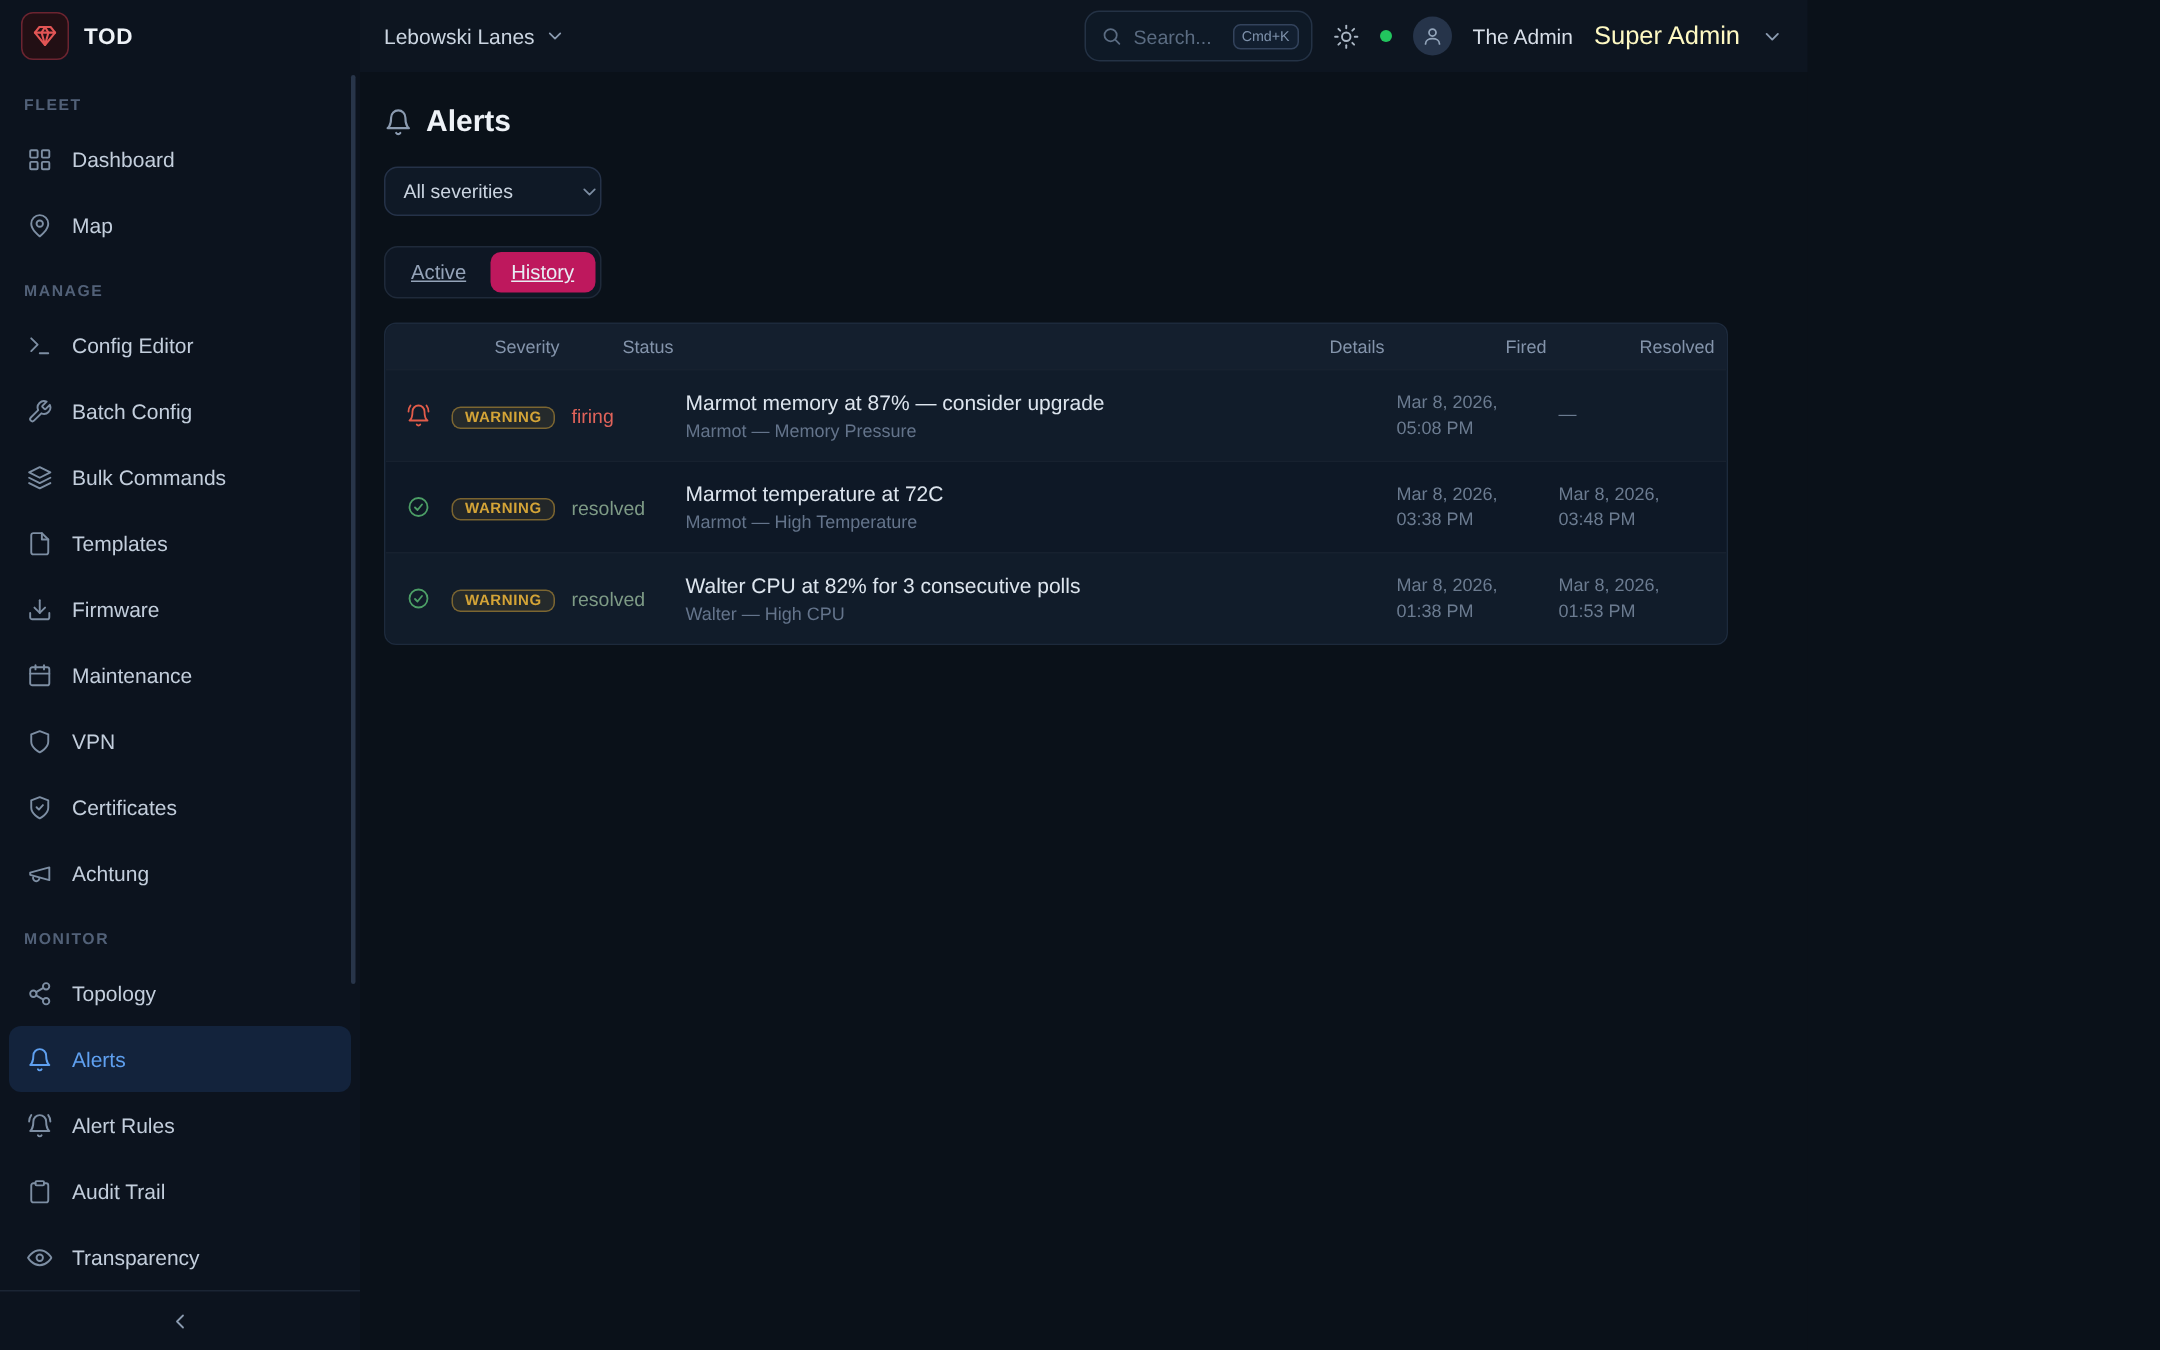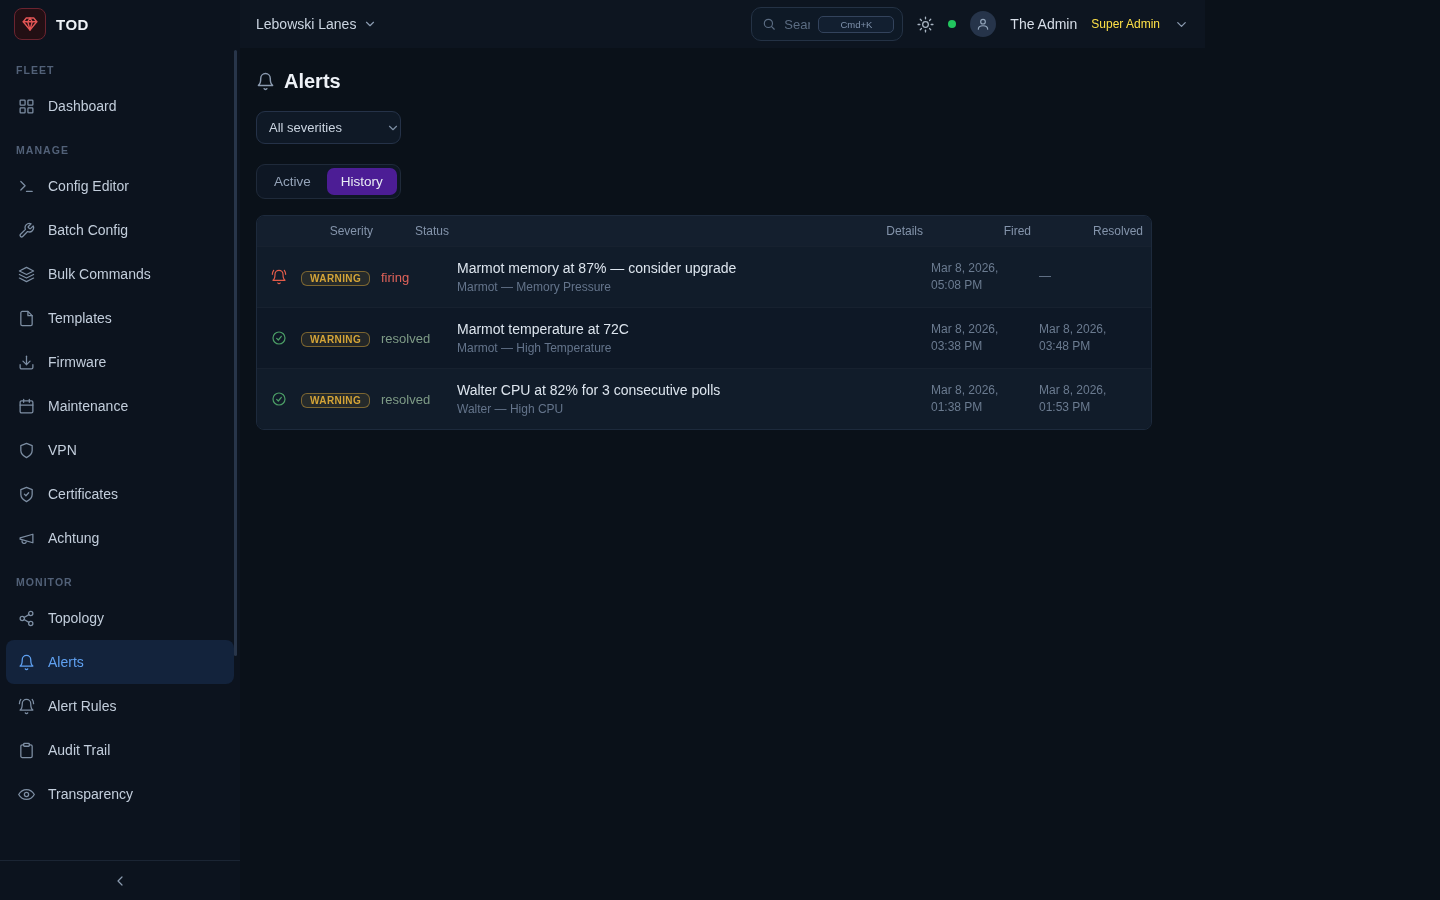--- a/index.html
+++ b/index.html
@@ -77,31 +77,31 @@
     background: #0e1926; border: 1px solid #243245; border-radius: 10px;
   }
   .search-box .sicon { color: #5b6c82; display: flex; }
   .search-input {
     flex: 1; min-width: 0; background: transparent; border: none; outline: none;
     color: #cbd5e1; font-size: 13px; font-family: "Liberation Sans", sans-serif;
   }
   .search-input::placeholder { color: #5b6c82; }
   .kbd {
     font-size: 9.5px; color: #7e91ab; background: #121f30;
-    border: 1px solid #33435c; border-radius: 5px; padding: 2px 21px;
+    border: 1px solid #33435c; border-radius: 5px; padding: 2px 5px;
     white-space: nowrap;
   }
   .icon-btn { display: flex; align-items: center; color: #aab6c4; cursor: pointer; }
   .status-dot { width: 8px; height: 8px; border-radius: 50%; background: #22c55e; }
   .avatar {
     width: 26px; height: 26px; border-radius: 50%; background: #26344a;
     display: flex; align-items: center; justify-content: center; color: #93a5bb;
   }
   .user-name { font-size: 14px; color: #d7dee8; }
-  .user-role { font-size: 12px; color: #fde047; }
+  .user-role { font-size: 17px; color: #fef9c3; }
   .user-chev { color: #8b9bb0; display: flex; cursor: pointer; }
 
   
   .main { flex: 1; padding: 14px 16px; }
   .page-header { display: flex; align-items: center; gap: 9px; margin: 8px 0 18px; }
   .page-header .picon { color: #8b9bb0; display: flex; }
   .page-title { font-size: 20px; font-weight: 700; color: #eef2f7; }
 
   .severity-select {
     display: inline-flex; align-items: center; justify-content: space-between; gap: 10px;
@@ -111,23 +111,23 @@
   }
   .severity-select .chev { color: #7d8ea3; display: flex; }
 
   .tabs {
     display: inline-flex; align-items: center; gap: 2px;
     background: #0e1724; border: 1px solid #1f2a3a; border-radius: 9px;
     padding: 3px; margin-bottom: 16px;
   }
   .tab {
     padding: 6px 14px; border-radius: 7px; font-size: 13.5px;
-    color: #94a3b8; cursor: pointer;
-  }
-  .tab.selected { background: #4c1d95; color: #e8edf4; }
+    color: #94a3b8; cursor: pointer; text-decoration: underline;
+  }
+  .tab.selected { background: #be185d; color: #e8edf4; }
 
   
   .alert-table {
     width: 896px; border: 1px solid #1d2a3c; border-radius: 8px;
     overflow: hidden; background: #0e1825;
   }
   .t-grid {
     display: grid;
     grid-template-columns: 44px 80px 76px 1fr 108px 112px;
     align-items: center;
@@ -180,20 +180,29 @@
       <div class="nav-item">
         <span class="nicon">
             <svg width="17" height="17" viewBox="0 0 24 24" fill="none" stroke="currentColor" stroke-width="1.8" stroke-linecap="round" stroke-linejoin="round">
               <rect x="3" y="3" width="7" height="7" rx="1"></rect>
               <rect x="14" y="3" width="7" height="7" rx="1"></rect>
               <rect x="3" y="14" width="7" height="7" rx="1"></rect>
               <rect x="14" y="14" width="7" height="7" rx="1"></rect>
             </svg>
           </span>
         <span class="nlabel">Dashboard</span>
+      </div>
+      <div class="nav-item">
+        <span class="nicon">
+            <svg width="17" height="17" viewBox="0 0 24 24" fill="none" stroke="currentColor" stroke-width="1.8" stroke-linecap="round" stroke-linejoin="round">
+              <path d="M20 10c0 6-8 12-8 12s-8-6-8-12a8 8 0 0 1 16 0Z"></path>
+              <circle cx="12" cy="10" r="3"></circle>
+            </svg>
+          </span>
+        <span class="nlabel">Map</span>
       </div>
 
       <div class="section-label">MANAGE</div>
 
       <div class="nav-item">
         <span class="nicon">
             <svg width="17" height="17" viewBox="0 0 24 24" fill="none" stroke="currentColor" stroke-width="1.8" stroke-linecap="round" stroke-linejoin="round">
               <polyline points="4 17 10 11 4 5"></polyline>
               <line x1="12" y1="19" x2="20" y2="19"></line>
             </svg>

